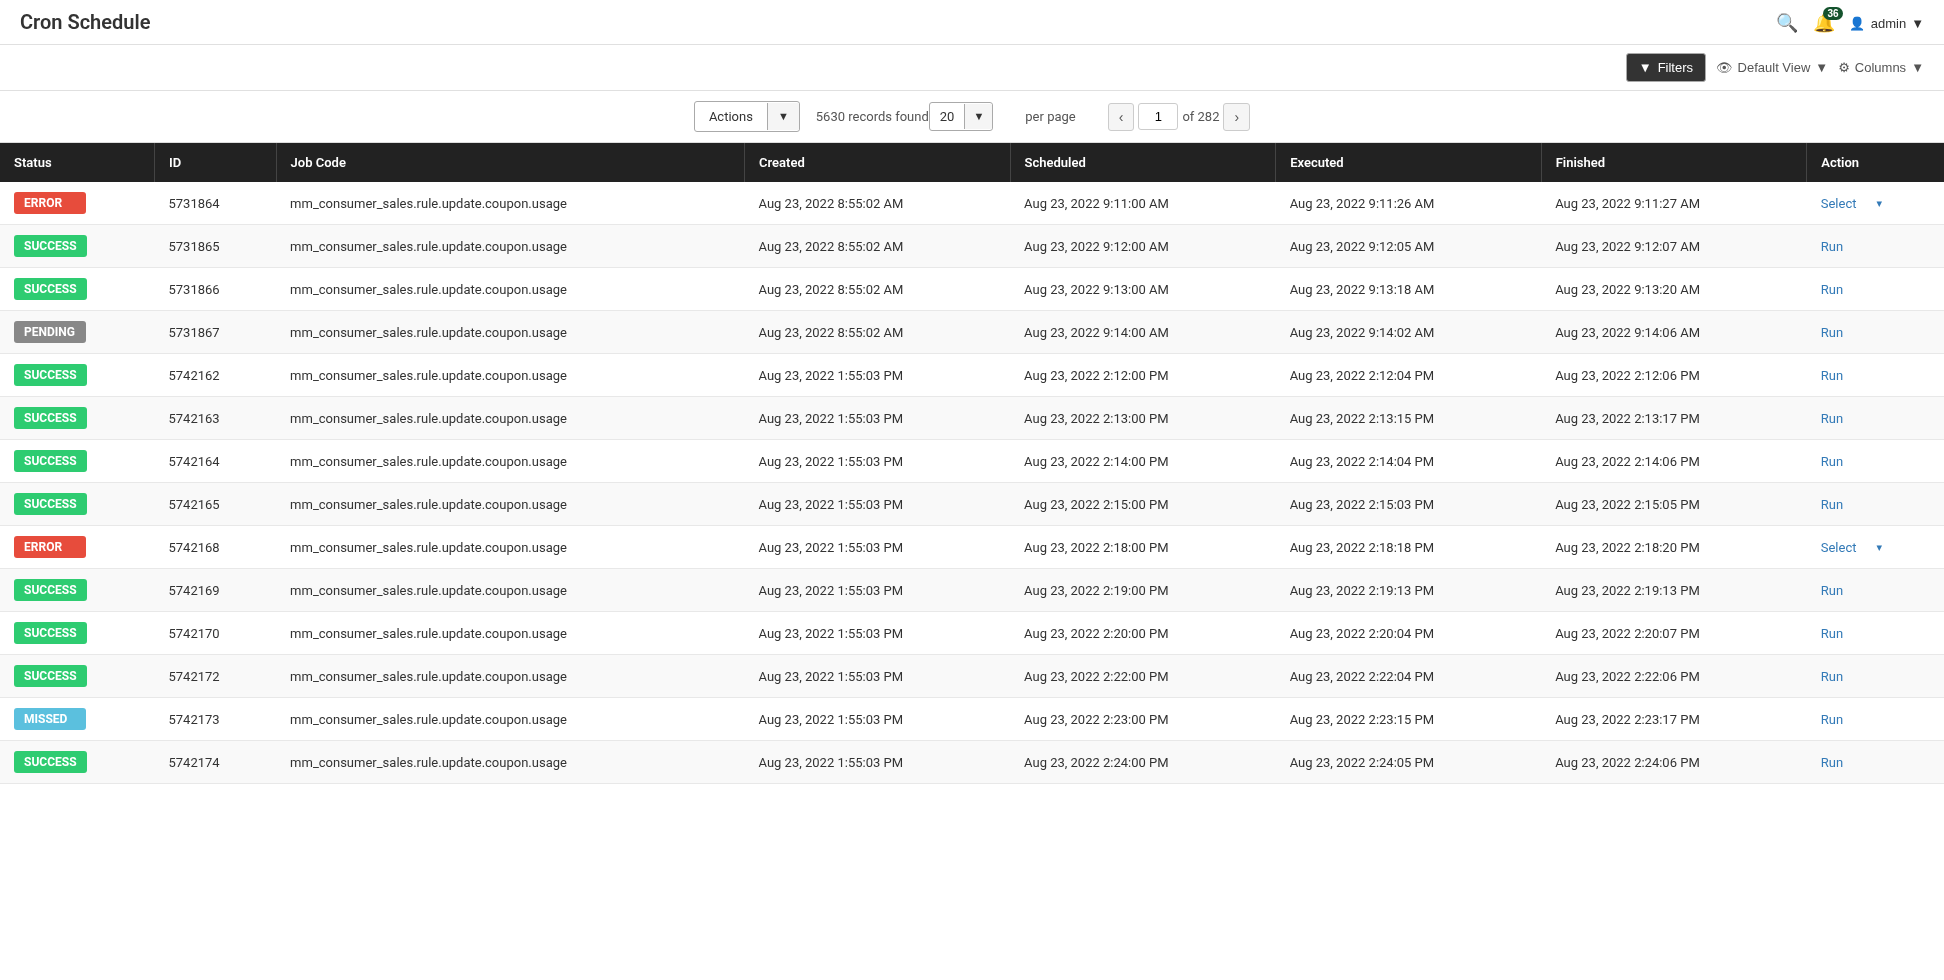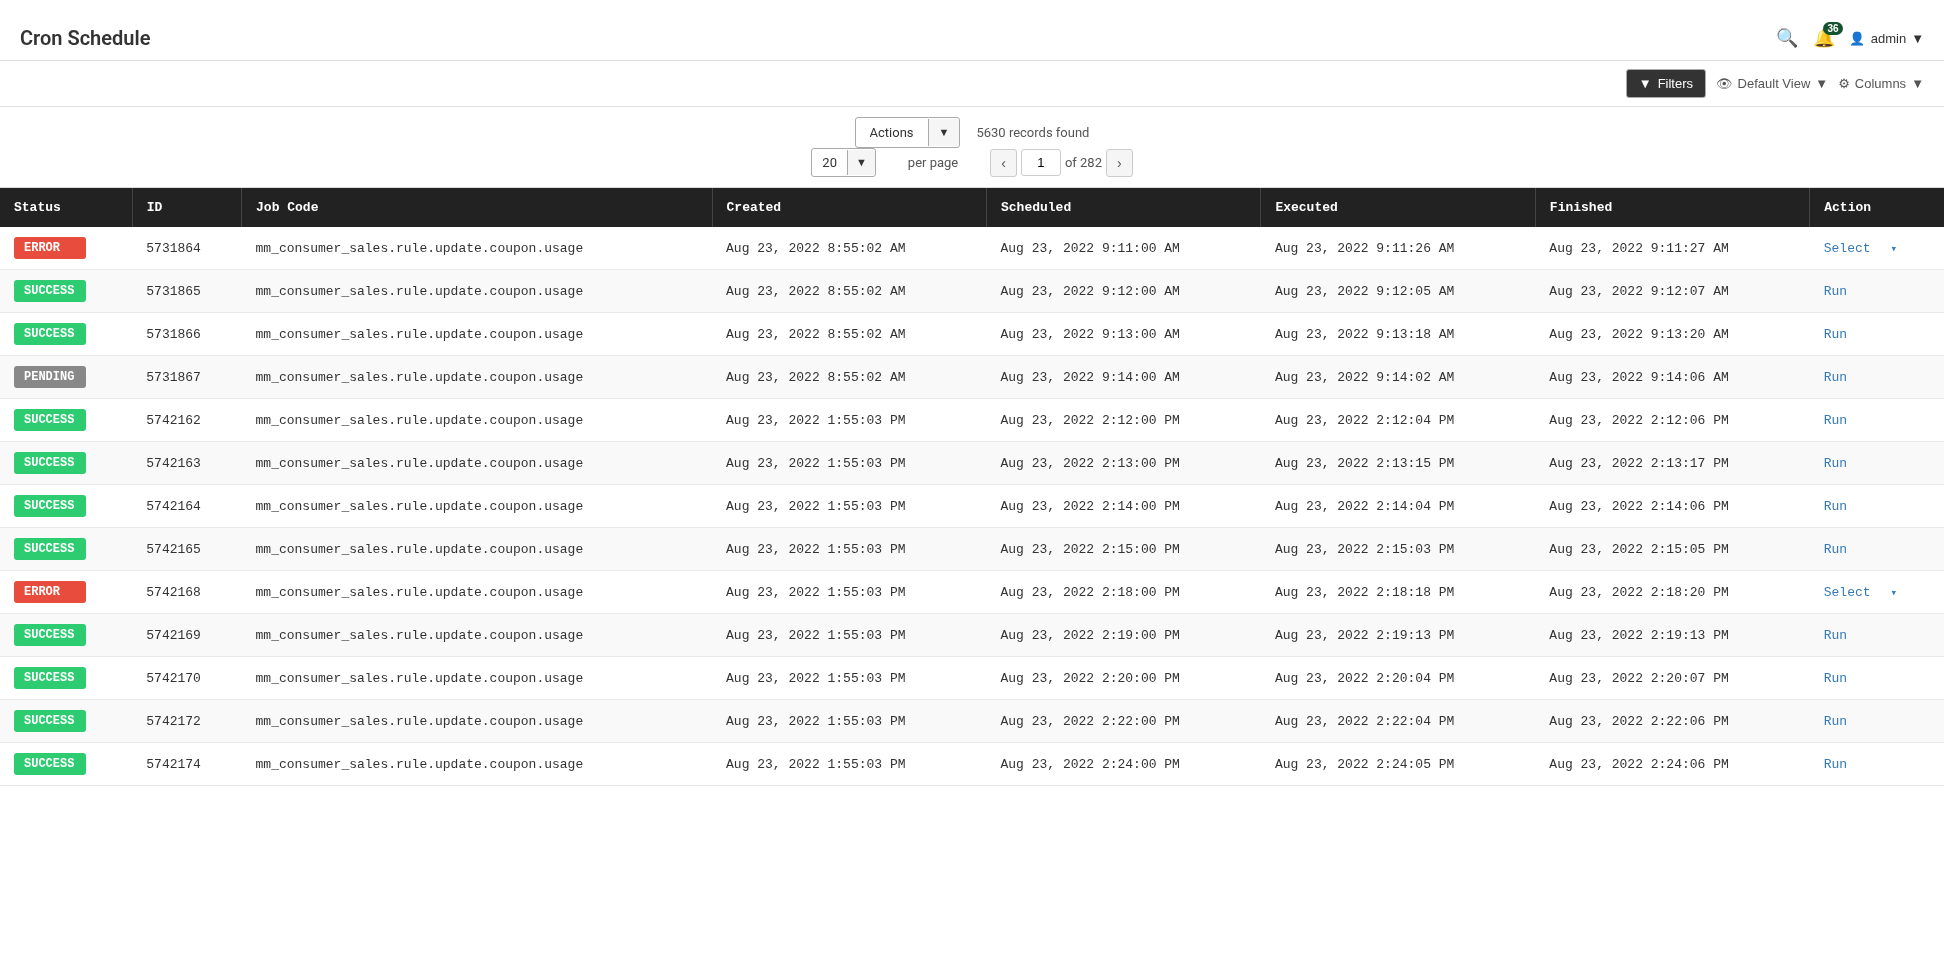--- a/index.html
+++ b/index.html
@@ -1,20 +1,20 @@
 <!DOCTYPE html>
 <html><head>
   <meta charset="utf-8">
   <style>
     * { box-sizing: border-box; margin: 0; padding: 0; }
     body { font-family: -apple-system, BlinkMacSystemFont, 'Segoe UI', Roboto, sans-serif; font-size: 13px; background: #fff; color: #333; }
 
     .top-bar {
-      display: flex; align-items: center; justify-content: space-between;
-      padding: 10px 20px; border-bottom: 1px solid #e0e0e0; margin-top: 16px;
+      display: flex; align-items: flex-end; justify-content: space-between;
+      padding: 10px 20px; border-bottom: 1px solid #e0e0e0;
     }
     .top-bar-left { display: flex; align-items: center; gap: 16px; }
     .page-title { font-size: 20px; font-weight: 600; }
     .top-bar-right { display: flex; align-items: center; gap: 14px; }
     .search-icon-btn { background: none; border: none; cursor: pointer; font-size: 18px; color: #555; }
     .notif-btn { background: none; border: none; cursor: pointer; position: relative; font-size: 18px; color: #555; }
     .notif-badge {
       position: absolute; top: -5px; right: -7px;
       background: #14532d; color: #fff; font-size: 10px; font-weight: bold;
       border-radius: 10px; padding: 1px 4px; min-width: 18px; text-align: center;
@@ -30,22 +30,22 @@
       border: 1px solid #aaa; background: #f5f5f5; padding: 6px 12px;
       border-radius: 3px; cursor: pointer; font-size: 13px; font-weight: 500;
     }
     .filter-btn.active { background: #333; color: #fff; }
     .view-btn, .columns-btn {
       display: flex; align-items: center; gap: 5px;
       background: none; border: none; cursor: pointer; font-size: 13px; color: #555;
     }
 
     .controls-row {
-      display: flex; align-items: center; justify-content: flex-start;
-      padding: 10px 20px; border-bottom: 1px solid #ddd; flex-direction: column;
+      display: flex; align-items: center; justify-content: center;
+      padding: 10px 20px; border-bottom: 1px solid #ddd;
     }
     .controls-left { display: flex; align-items: center; gap: 16px; }
     .actions-select {
       display: flex; align-items: center; border: 1px solid #aaa; border-radius: 3px;
       background: #fff; overflow: hidden;
     }
     .actions-label {
       padding: 7px 14px; font-size: 13px; cursor: default;
     }
     .actions-arrow {
@@ -64,21 +64,21 @@
     .nav-btn {
       border: 1px solid #ccc; background: #f5f5f5; padding: 5px 10px;
       cursor: pointer; border-radius: 3px; font-size: 14px; color: #555;
     }
     .page-input {
       border: 1px solid #ccc; width: 40px; text-align: center; padding: 5px 4px;
       font-size: 13px; border-radius: 3px;
     }
     .of-label { font-size: 13px; color: #555; }
 
-    table { width: 100%; border-collapse: collapse; font-family: Liberation Mono, monospace; }
+    table { width: 100%; border-collapse: collapse; }
     thead tr { background: #222; color: #fff; }
     thead th {
       padding: 12px 14px; text-align: left; font-size: 13px; font-weight: 600;
       white-space: nowrap; border-right: 1px solid #444;
     }
     thead th:last-child { border-right: none; }
     tbody tr { border-bottom: 1px solid #e8e8e8; }
     tbody tr:nth-child(even) { background: #f9f9f9; }
     tbody td { padding: 10px 14px; font-size: 13px; vertical-align: middle; }
 
@@ -295,20 +295,30 @@
           <td><span class="status-badge status-success">SUCCESS</span></td>
           <td>5742172</td>
           <td>mm_consumer_sales.rule.update.coupon.usage</td>
           <td>Aug 23, 2022 1:55:03 PM</td>
           <td>Aug 23, 2022 2:22:00 PM</td>
           <td>Aug 23, 2022 2:22:04 PM</td>
           <td>Aug 23, 2022 2:22:06 PM</td>
           <td><a class="action-link">Run</a></td>
         </tr>
         <tr>
+          <td><span class="status-badge status-missed">MISSED</span></td>
+          <td>5742173</td>
+          <td>mm_consumer_sales.rule.update.coupon.usage</td>
+          <td>Aug 23, 2022 1:55:03 PM</td>
+          <td>Aug 23, 2022 2:23:00 PM</td>
+          <td>Aug 23, 2022 2:23:15 PM</td>
+          <td>Aug 23, 2022 2:23:17 PM</td>
+          <td><a class="action-link">Run</a></td>
+        </tr>
+        <tr>
           <td><span class="status-badge status-success">SUCCESS</span></td>
           <td>5742174</td>
           <td>mm_consumer_sales.rule.update.coupon.usage</td>
           <td>Aug 23, 2022 1:55:03 PM</td>
           <td>Aug 23, 2022 2:24:00 PM</td>
           <td>Aug 23, 2022 2:24:05 PM</td>
           <td>Aug 23, 2022 2:24:06 PM</td>
           <td><a class="action-link">Run</a></td>
         </tr>
       </tbody>

